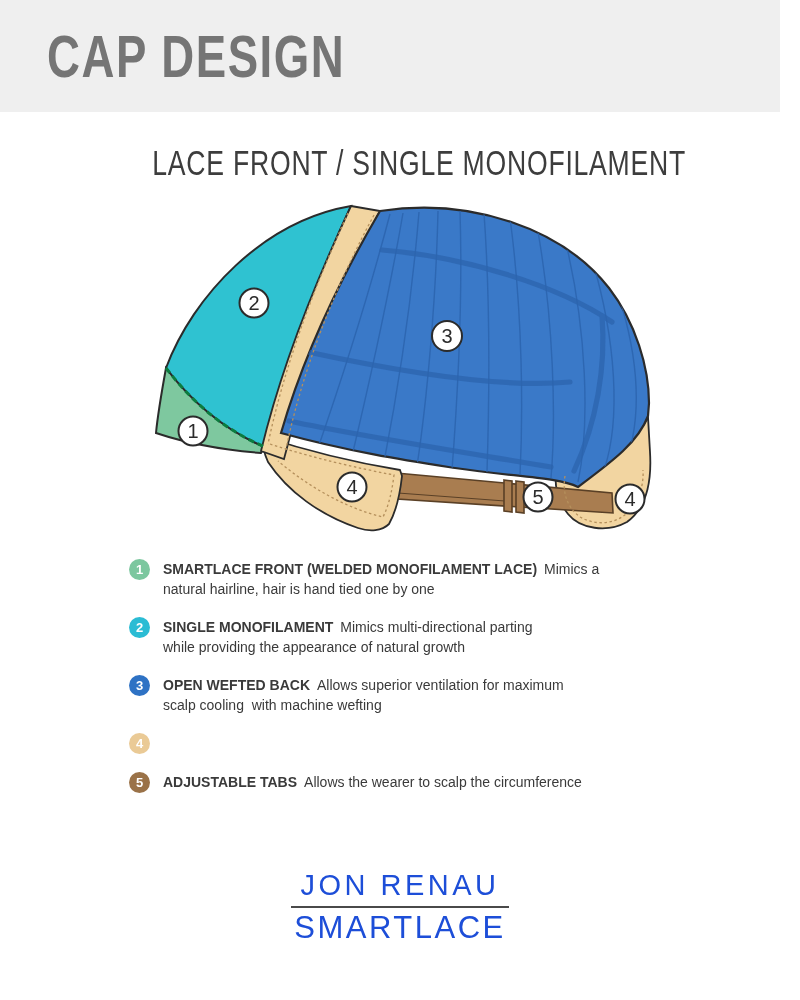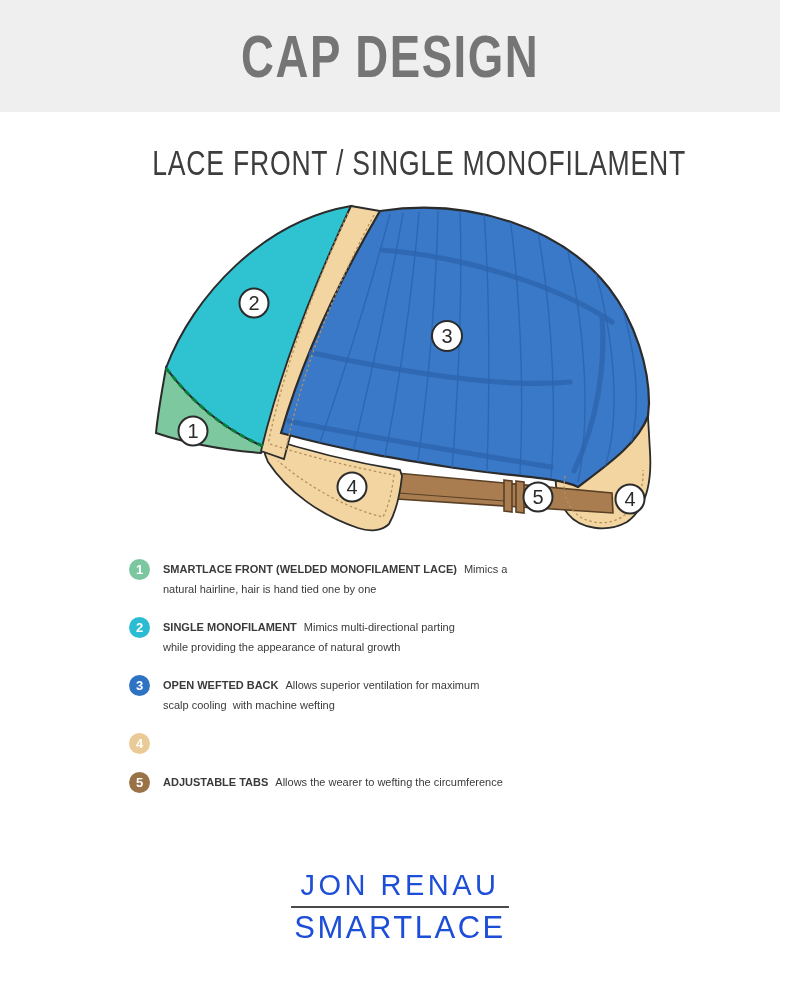--- a/index.html
+++ b/index.html
@@ -1,29 +1,29 @@
 <!DOCTYPE html>
 <html><head>
 <meta charset="utf-8">
 <style>
   html,body{margin:0;padding:0;background:#fff;}
   .page{position:relative;width:800px;height:1000px;background:#ffffff;overflow:hidden;
         font-family:"Liberation Sans",sans-serif;}
   .header{position:absolute;top:0;left:0;width:780px;height:112px;background:#EFEFEF;
-          display:flex;align-items:center;justify-content:center;}
+          display:flex;align-items:center;}
   .header-title{font-size:60px;font-weight:bold;color:#757575;letter-spacing:2px;
                 display:inline-block;transform:scaleX(0.76);white-space:nowrap;}
   .subtitle-wrap{position:absolute;top:143px;left:0;width:800px;text-align:center;padding-left:19px;}
   .subtitle{font-size:35px;color:#3D3D3D;display:inline-block;transform:scaleX(0.76);
             letter-spacing:1px;white-space:nowrap;}
   .diagram{position:absolute;left:115px;top:190px;width:575px;height:356px;}
   .legend{position:absolute;left:129px;top:559px;width:545px;}
   .legend-item{display:flex;align-items:flex-start;margin-bottom:18px;}
   .badge{flex:0 0 21px;width:21px;height:21px;margin-right:13px;}
-  .legend-text{margin:0;font-size:11px;line-height:20px;color:#3A3A3A;}
+  .legend-text{margin:0;font-size:14px;line-height:20px;color:#3A3A3A;}
   .legend-title{font-weight:bold;}
   .legend-desc{white-space:pre-wrap;margin-left:7px;}
   .footer{position:absolute;top:869px;left:0;width:800px;display:flex;flex-direction:column;
           align-items:center;color:#1d4ed8;}
   .brand-top{font-size:29px;letter-spacing:3.5px;white-space:nowrap;}
   .brand-rule{width:218px;height:2px;background:#4A4A4A;margin:4px 0 2px;}
   .brand-bottom{font-size:31px;letter-spacing:2.5px;white-space:nowrap;}
   .callout-num{font-size:20px;fill:#2B2B2B;}
   svg text{font-family:"Liberation Sans",sans-serif;}
 </style>
@@ -158,21 +158,21 @@
         <circle cx="10.5" cy="10.5" r="10.5" fill="#EACA96"></circle>
         <text x="10.5" y="15" text-anchor="middle" font-size="13" font-weight="bold" fill="#FFFFFF">4</text>
       </svg>
     </div>
 
     <div class="legend-item">
       <svg class="badge" viewBox="0 0 21 21">
         <circle cx="10.5" cy="10.5" r="10.5" fill="#9A7248"></circle>
         <text x="10.5" y="15" text-anchor="middle" font-size="13" font-weight="bold" fill="#FFFFFF">5</text>
       </svg>
-      <p class="legend-text"><span class="legend-title">ADJUSTABLE TABS</span><span class="legend-desc">Allows the wearer to wefting the circumference</span></p>
+      <p class="legend-text"><span class="legend-title">ADJUSTABLE TABS</span><span class="legend-desc">Allows the wearer to scalp the circumference</span></p>
     </div>
 
   </div>
 
   <div class="footer">
     <span class="brand-top">JON RENAU</span>
     <div class="brand-rule"></div>
     <span class="brand-bottom">SMARTLACE</span>
   </div>
 

